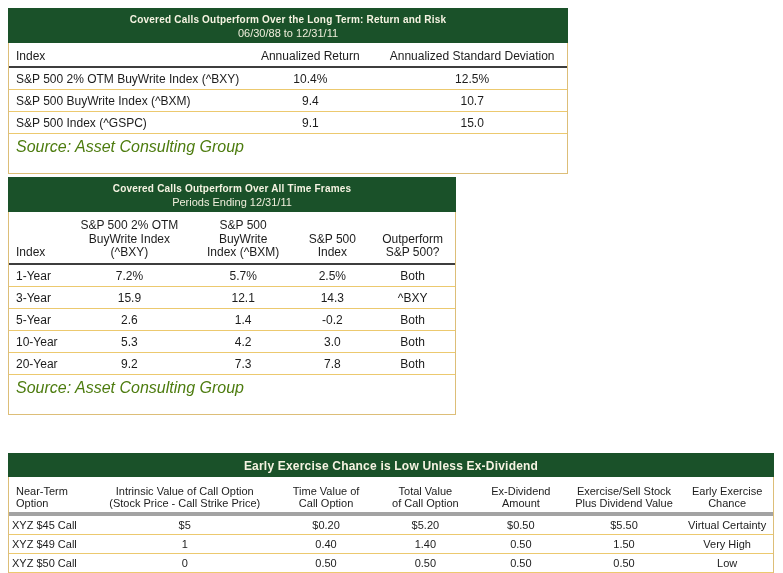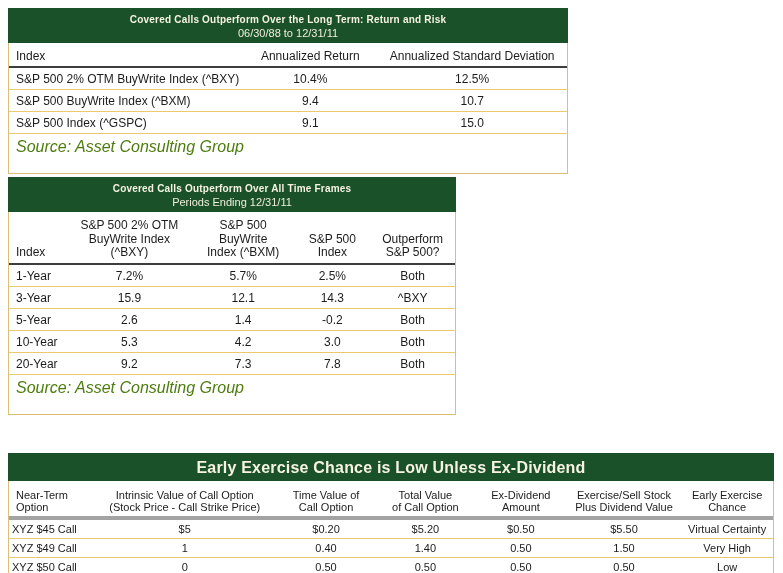--- a/index.html
+++ b/index.html
@@ -19,21 +19,21 @@
     background: #1a5129;
     text-align: center;
     padding: 6px 4px 4px 4px;
   }
   .banner-title {
     color: #f6f3e2;
     font-weight: bold;
     font-size: 10px;
     letter-spacing: 0.2px;
   }
-  #card-3 .banner-title { font-size: 16px; }
+  #card-3 .banner-title { font-size: 12px; }
   .banner-sub {
     color: #f0eedc;
     font-size: 11px;
     margin-top: 2px;
   }
 
   .tbl-body {
     border: 1px solid #ddbe78;
     border-top: none;
     background: #ffffff;

